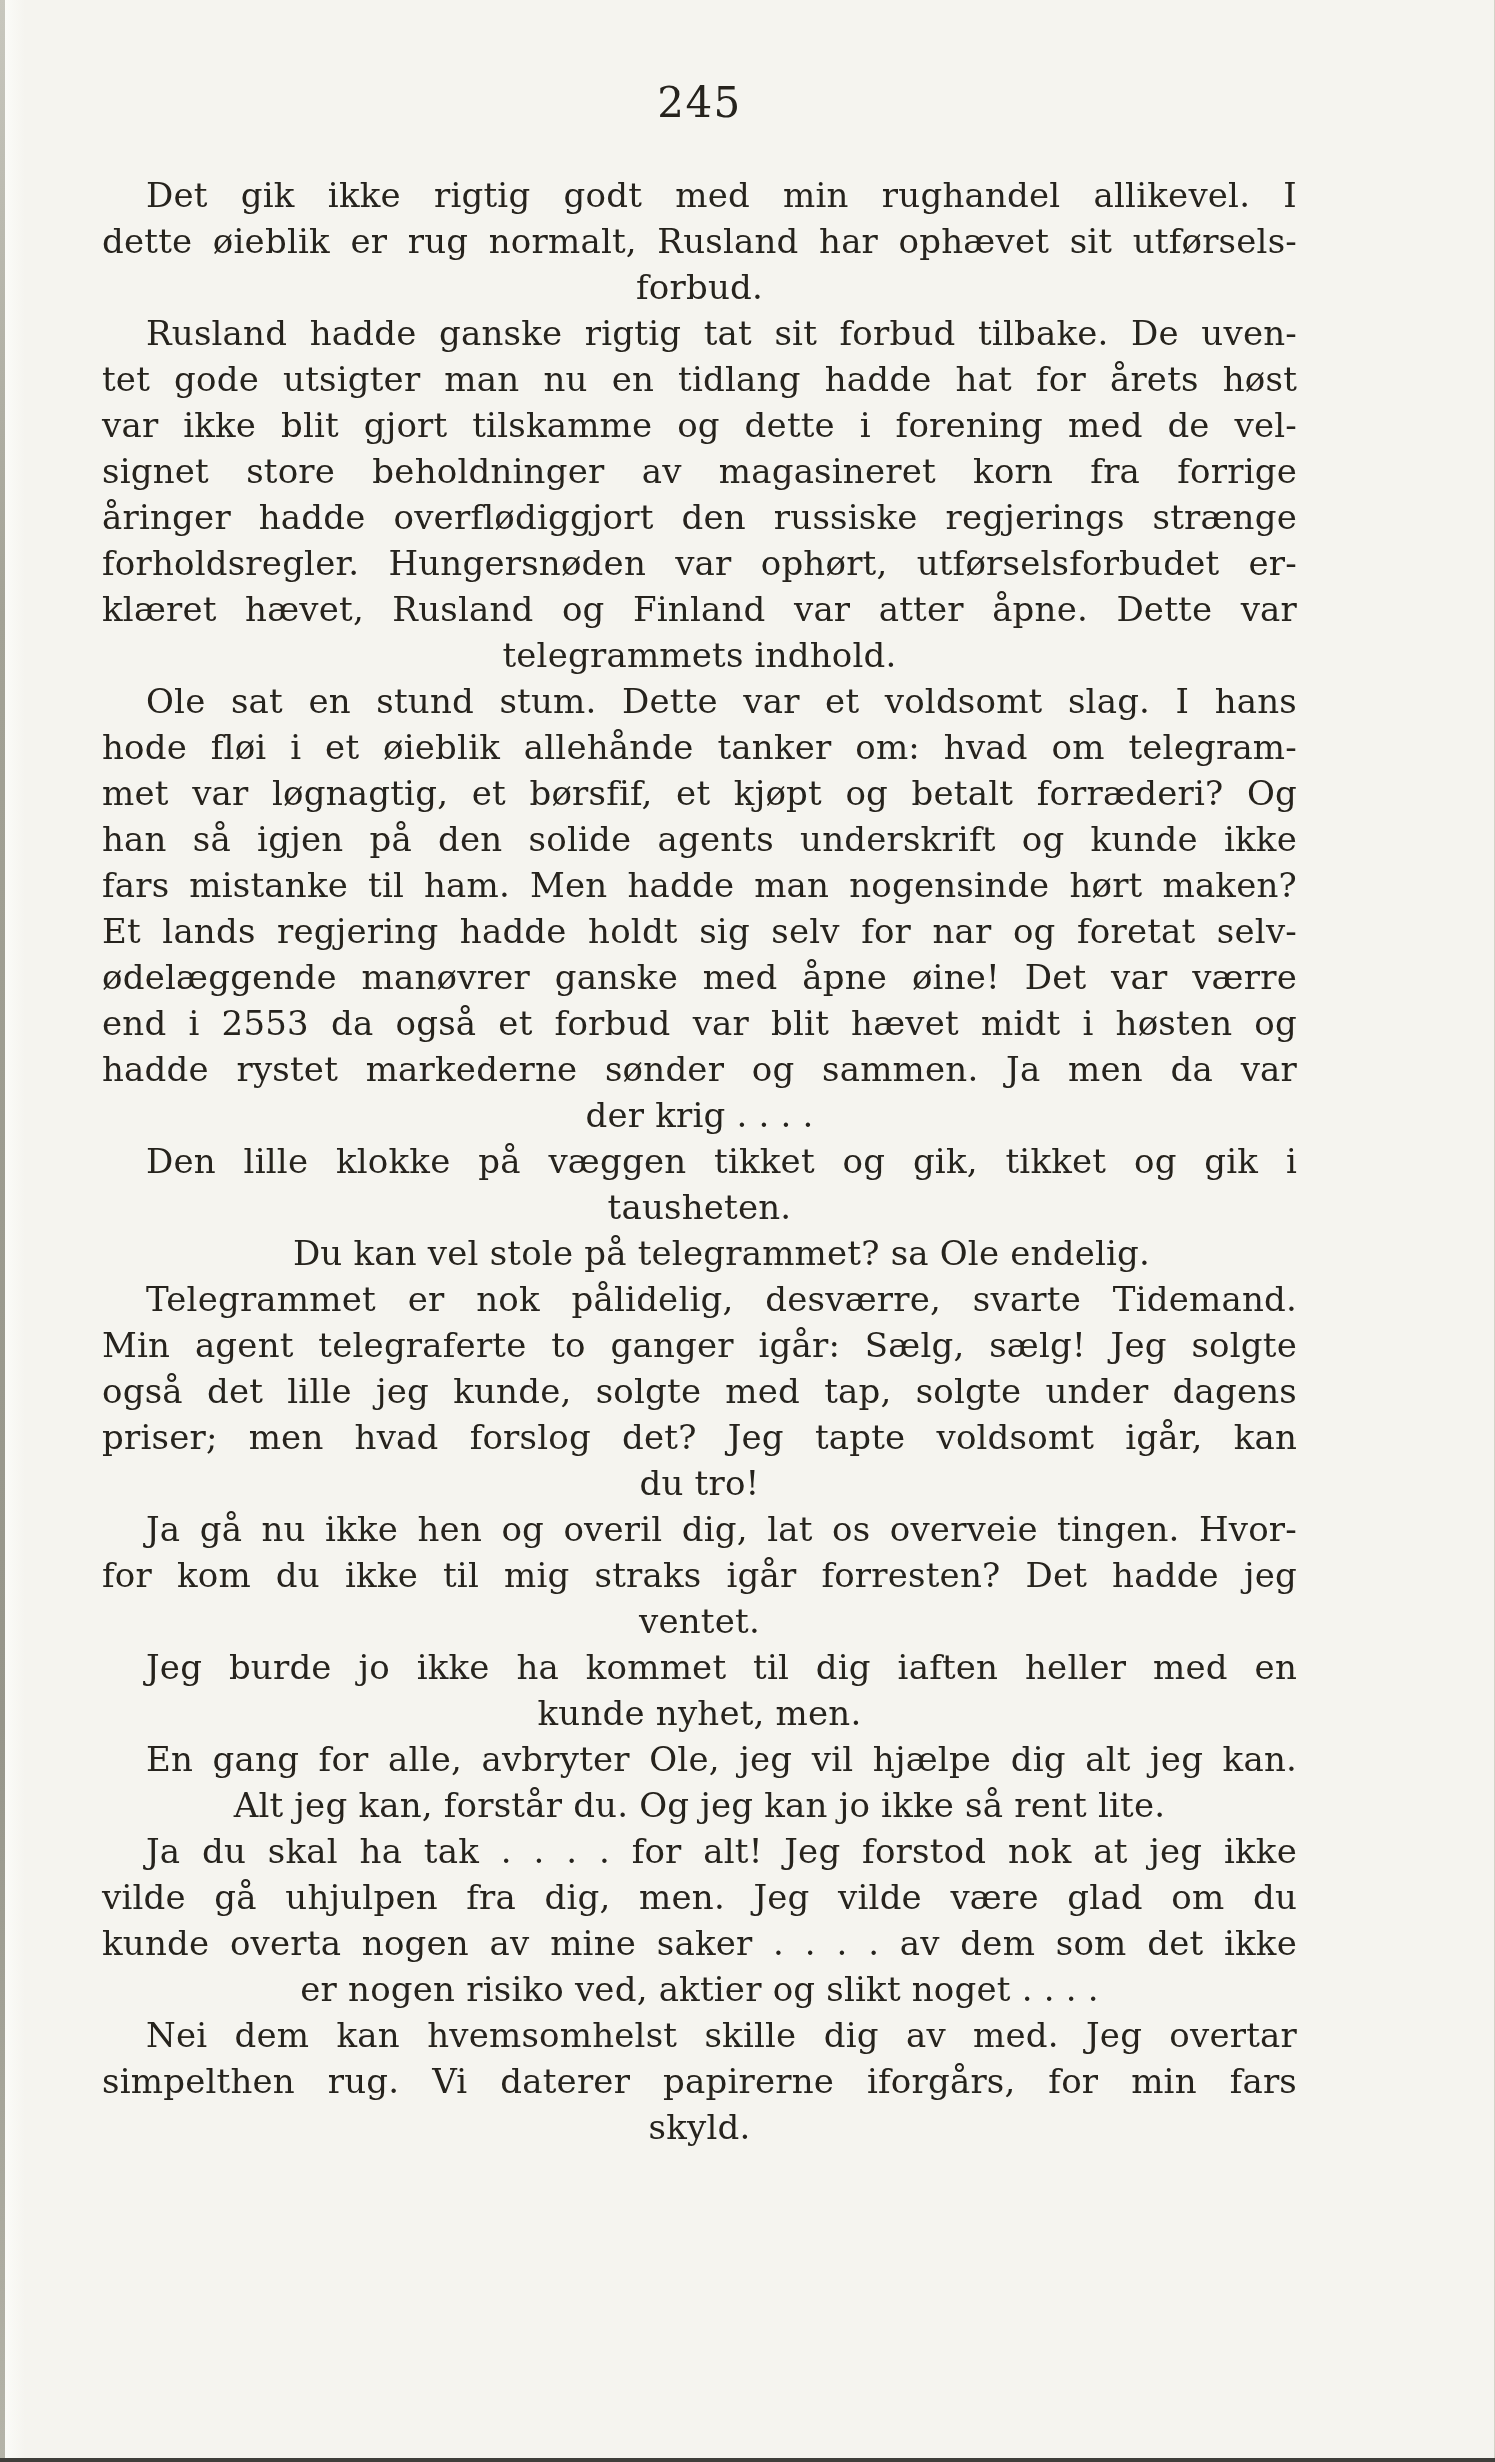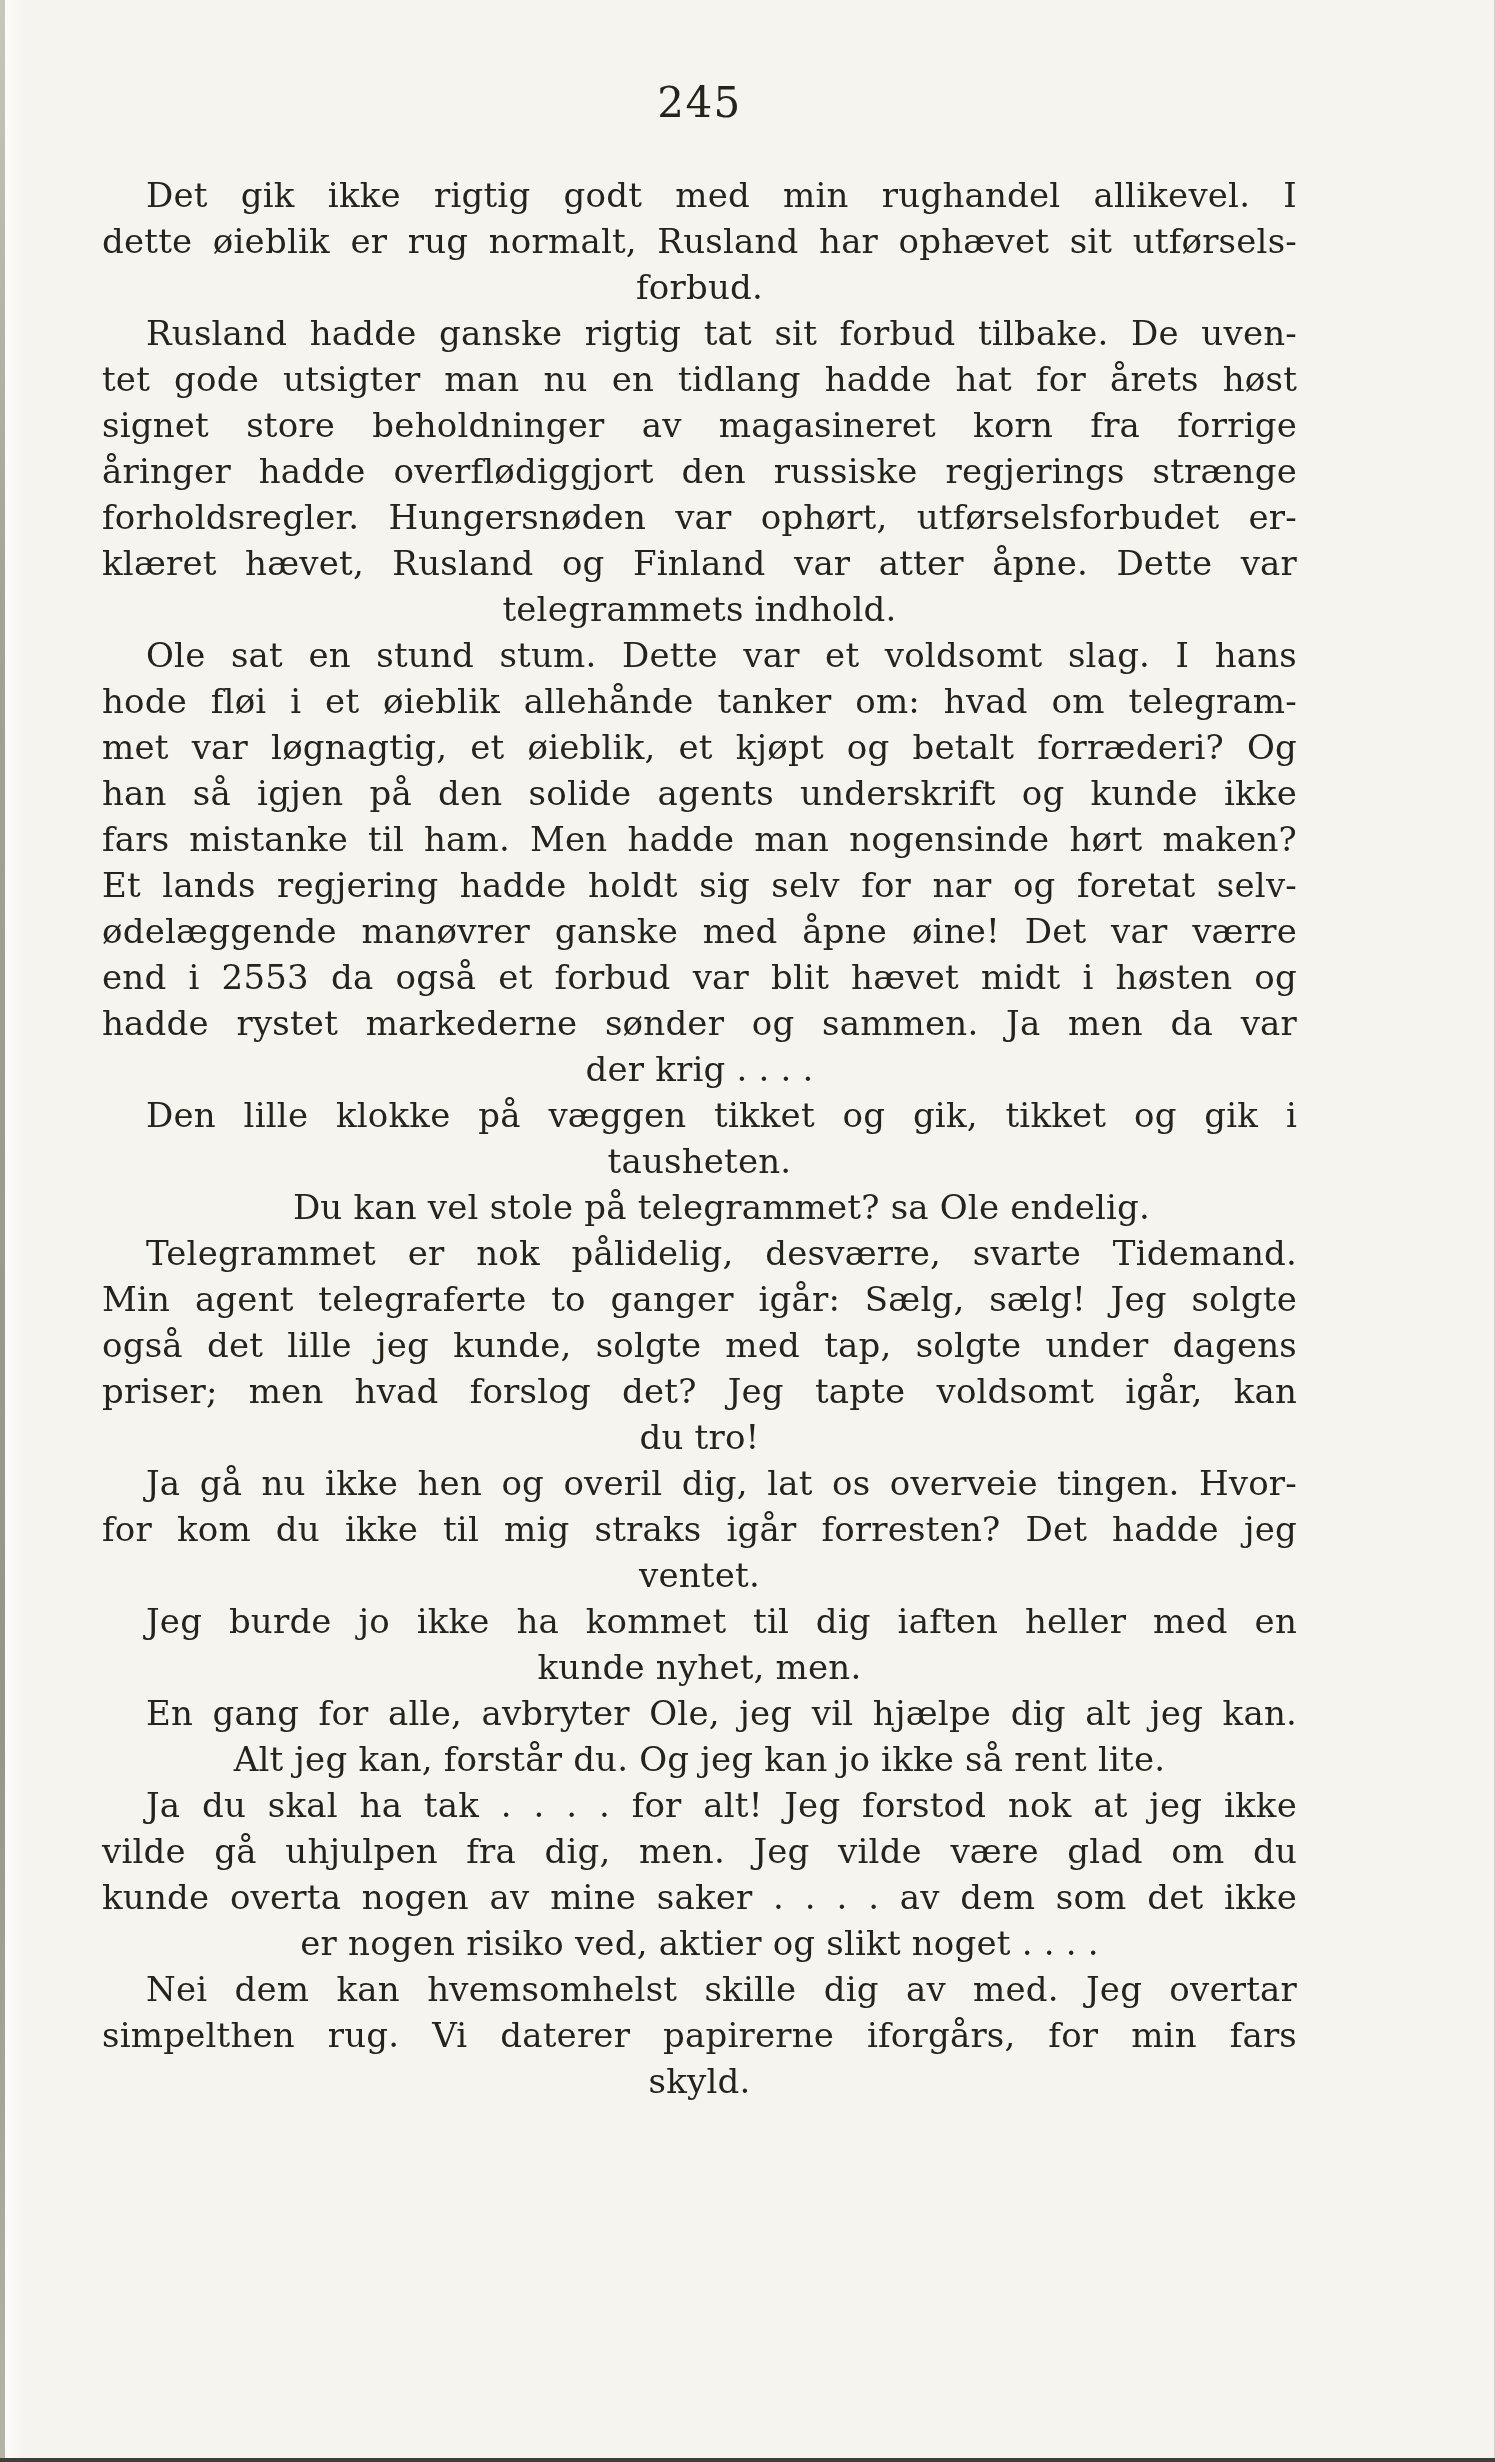--- a/index.html
+++ b/index.html
@@ -62,28 +62,29 @@
 <div class="edge-bottom"></div>
 
 <div class="content">
   <div class="folio">245</div>
   <div>
       <div class="line indent j">Det gik ikke rigtig godt med min rughandel allikevel. I</div>
       <div class="line j">dette øieblik er rug normalt, Rusland har ophævet sit utførsels-</div>
       <div class="line">forbud.</div>
       <div class="line indent j">Rusland hadde ganske rigtig tat sit forbud tilbake. De uven-</div>
       <div class="line j">tet gode utsigter man nu en tidlang hadde hat for årets høst</div>
+      <div class="line j">var ikke blit gjort tilskamme og dette i forening med de vel-</div>
       <div class="line j">signet store beholdninger av magasineret korn fra forrige</div>
       <div class="line j">åringer hadde overflødiggjort den russiske regjerings strænge</div>
       <div class="line j">forholdsregler. Hungersnøden var ophørt, utførselsforbudet er-</div>
       <div class="line j">klæret hævet, Rusland og Finland var atter åpne. Dette var</div>
       <div class="line">telegrammets indhold.</div>
       <div class="line indent j">Ole sat en stund stum. Dette var et voldsomt slag. I hans</div>
       <div class="line j">hode fløi i et øieblik allehånde tanker om: hvad om telegram-</div>
-      <div class="line j">met var løgnagtig, et øieblik, et kjøpt og betalt forræderi? Og</div>
+      <div class="line j">met var løgnagtig, et børsfif, et kjøpt og betalt forræderi? Og</div>
       <div class="line j">han så igjen på den solide agents underskrift og kunde ikke</div>
       <div class="line j">fars mistanke til ham. Men hadde man nogensinde hørt maken?</div>
       <div class="line j">Et lands regjering hadde holdt sig selv for nar og foretat selv-</div>
       <div class="line j">ødelæggende manøvrer ganske med åpne øine! Det var værre</div>
       <div class="line j">end i 2553 da også et forbud var blit hævet midt i høsten og</div>
       <div class="line j">hadde rystet markederne sønder og sammen. Ja men da var</div>
       <div class="line">der krig . . . .</div>
       <div class="line indent j">Den lille klokke på væggen tikket og gik, tikket og gik i</div>
       <div class="line">tausheten.</div>
       <div class="line indent">Du kan vel stole på telegrammet? sa Ole endelig.</div>

